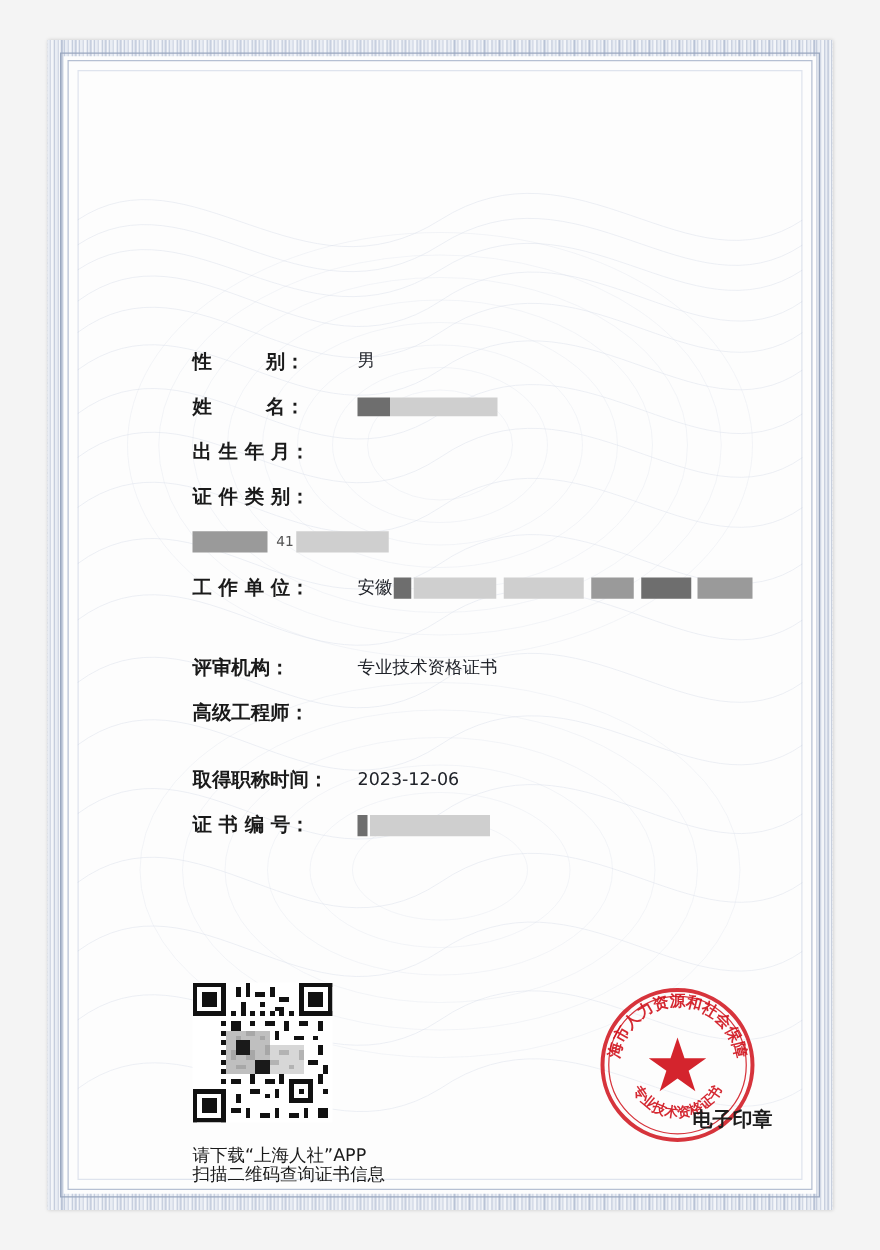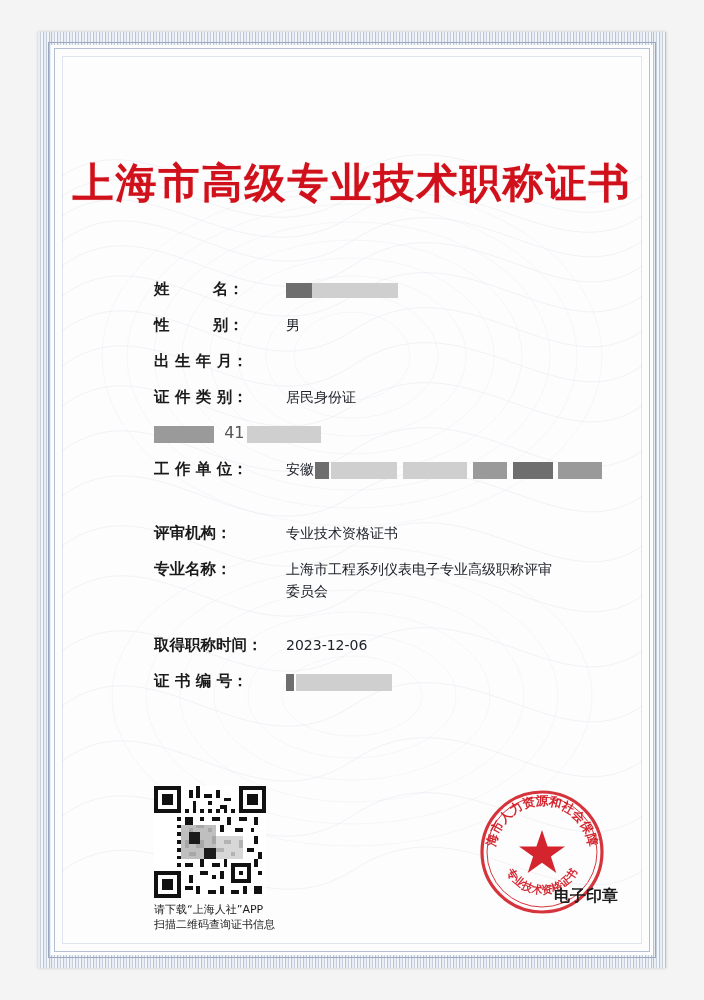--- a/index.html
+++ b/index.html
@@ -154,23 +154,23 @@
     width: 112px;
   }
   .qr {
     width: 112px;
     height: 112px;
     background: #ffffff;
     position: relative;
     overflow: hidden;
   }
   .qr-caption {
-    margin-top: 4px;
+    margin-top: 20px;
     font-family: "DejaVu Sans", sans-serif;
-    font-size: 11px;
+    font-size: 14px;
     color: #1a1a1a;
     line-height: 15px;
     white-space: nowrap;
   }
 
   
   .seal {
     position: absolute;
     left: 404px;
     top: 726px;
@@ -235,72 +235,66 @@
         <ellipse cx="290" cy="640" rx="206" ry="128"></ellipse>
         <ellipse cx="290" cy="640" rx="172" ry="106"></ellipse>
         <ellipse cx="290" cy="640" rx="138" ry="84"></ellipse>
         <ellipse cx="290" cy="640" rx="104" ry="62"></ellipse>
         <ellipse cx="290" cy="640" rx="70" ry="40"></ellipse>
       </g>
     </svg>
 
     <div class="content">
 
-      <div class="title">上海市高级专业技术职称证书</div>
 
       <div class="fields">
+
+        <div class="field-row">
+          <div class="field-label">性&nbsp;&nbsp;&nbsp;&nbsp;&nbsp;&nbsp;&nbsp;&nbsp;别：</div>
+          <div class="field-value">男</div>
+        </div>
 
         <div class="field-row">
           <div class="field-label">姓<span style="letter-spacing:0"> </span>&nbsp;&nbsp;&nbsp;&nbsp;&nbsp;&nbsp;&nbsp;名：</div>
           <div class="field-value">
             <span class="redact dark" style="width:26px"></span><span class="redact light" style="width:86px"></span>
           </div>
         </div>
 
         <div class="field-row">
-          <div class="field-label">性&nbsp;&nbsp;&nbsp;&nbsp;&nbsp;&nbsp;&nbsp;&nbsp;别：</div>
-          <div class="field-value">男</div>
-        </div>
-
-        <div class="field-row">
           <div class="field-label">出&nbsp;生&nbsp;年&nbsp;月：</div>
         </div>
 
         <div class="field-row">
           <div class="field-label">证&nbsp;件&nbsp;类&nbsp;别：</div>
-          <div class="field-value">居民身份证</div>
         </div>
 
         <div class="field-row">
           <div class="field-value">
-            <span class="redact mid tall" style="width:60px"></span><span style="color:#555;font-size:16px">&nbsp;&nbsp;41</span><span class="redact light tall" style="width:74px;margin-left:2px"></span>
+            <span class="redact mid tall" style="width:60px"></span><span style="color:#555;font-size:11px">&nbsp;&nbsp;41</span><span class="redact light tall" style="width:74px;margin-left:2px"></span>
           </div>
         </div>
 
         <div class="field-row">
           <div class="field-label">工&nbsp;作&nbsp;单&nbsp;位：</div>
           <div class="field-value">
             <span>安徽</span><span class="redact dark tall" style="width:14px;margin-left:1px"></span><span class="redact light tall" style="width:66px;margin-left:2px"></span><span class="redact light tall" style="width:64px;margin-left:6px"></span><span class="redact mid tall" style="width:34px;margin-left:6px"></span><span class="redact dark tall" style="width:40px;margin-left:6px"></span><span class="redact mid tall" style="width:44px;margin-left:5px"></span>
           </div>
         </div>
 
         <div class="gap-lg"></div>
 
 
         <div class="field-row">
           <div class="field-label">评审机构：</div>
           <div class="field-value">专业技术资格证书</div>
         </div>
 
         <div class="field-row">
-          <div class="field-label">专业名称：</div>
-          <div class="field-value">
-            <span>上海市工程系列仪表电子专业高级职称评审</span>
-            <span class="second-line">委员会</span>
-          </div>
+          <div class="field-label">高级工程师：</div>
         </div>
 
         <div class="gap-md"></div>
 
         <div class="field-row">
           <div class="field-label">取得职称时间：</div>
           <div class="field-value">2023-12-06</div>
         </div>
 
         <div class="field-row">

